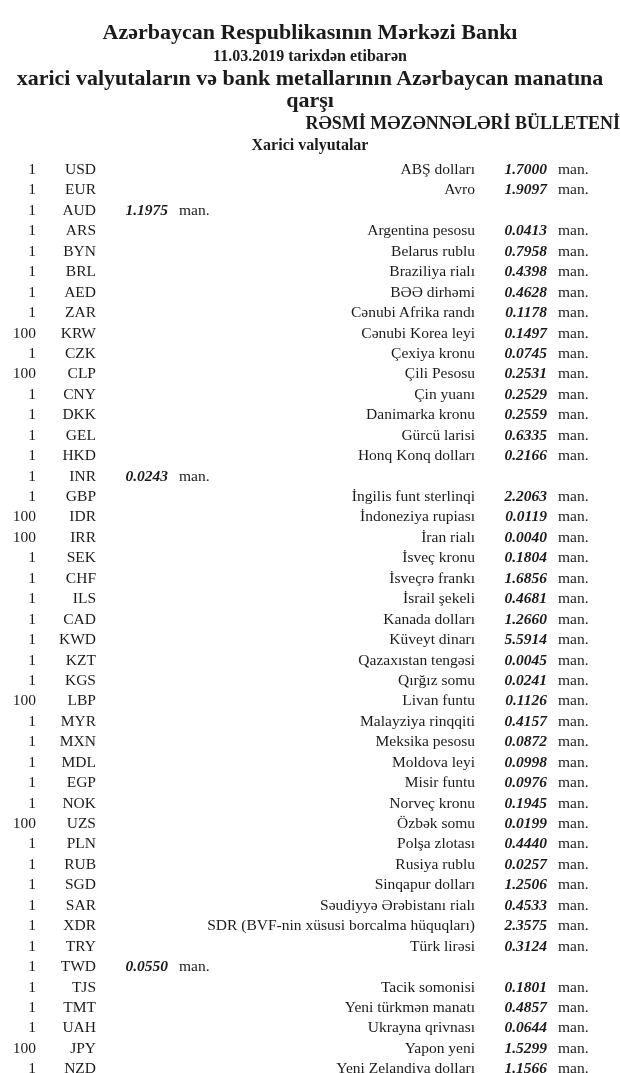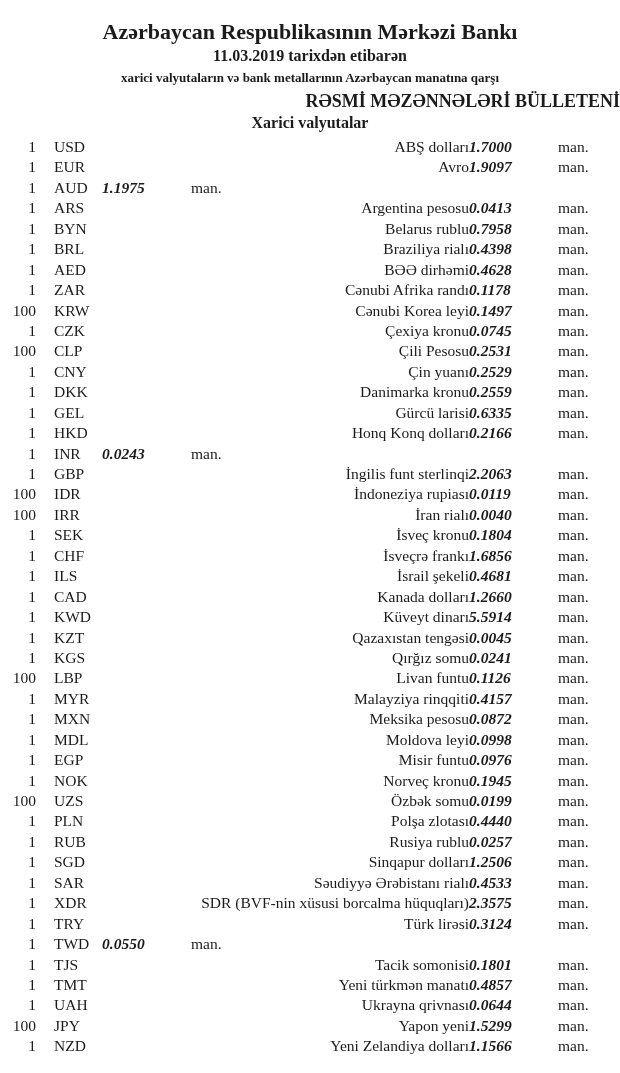--- a/index.html
+++ b/index.html
@@ -22,21 +22,21 @@
     font-size: 22px;
     font-weight: bold;
     line-height: 27px;
   }
   .date-line {
     font-size: 16px;
     font-weight: bold;
     line-height: 22px;
   }
   .subtitle-line {
-    font-size: 13px;
+    font-size: 22px;
     font-weight: bold;
     line-height: 22px;
   }
   .bulletin-title {
     font-size: 18px;
     font-weight: bold;
     line-height: 24px;
     text-align: right;
   }
   .section-title {
@@ -57,40 +57,40 @@
     white-space: nowrap;
   }
   .qty-cell {
     flex: none;
     width: 28px;
     text-align: right;
   }
   .code-cell {
     flex: none;
     width: 48px;
-    margin-left: 18px;
-    text-align: left;
+    margin-left: 12px;
+    text-align: right;
   }
   .name-cell {
     flex: 1;
     margin-left: 3px;
     overflow: hidden;
     text-align: right;
   }
   .rate-cell {
     flex: none;
     width: 72px;
-    text-align: left;
+    text-align: right;
     font-weight: bold;
     font-style: italic;
   }
   .unit-cell {
     flex: none;
     width: 38px;
-    margin-left: 17px;
+    margin-left: 11px;
     text-align: left;
   }
 </style>
 </head>
 <body style="color: rgb(27, 27, 27); background: rgb(255, 255, 255);">
 
 <div class="page">
 
   <div class="doc-header">
     <div class="bank-name">Azərbaycan Respublikasının Mərkəzi Bankı</div>

